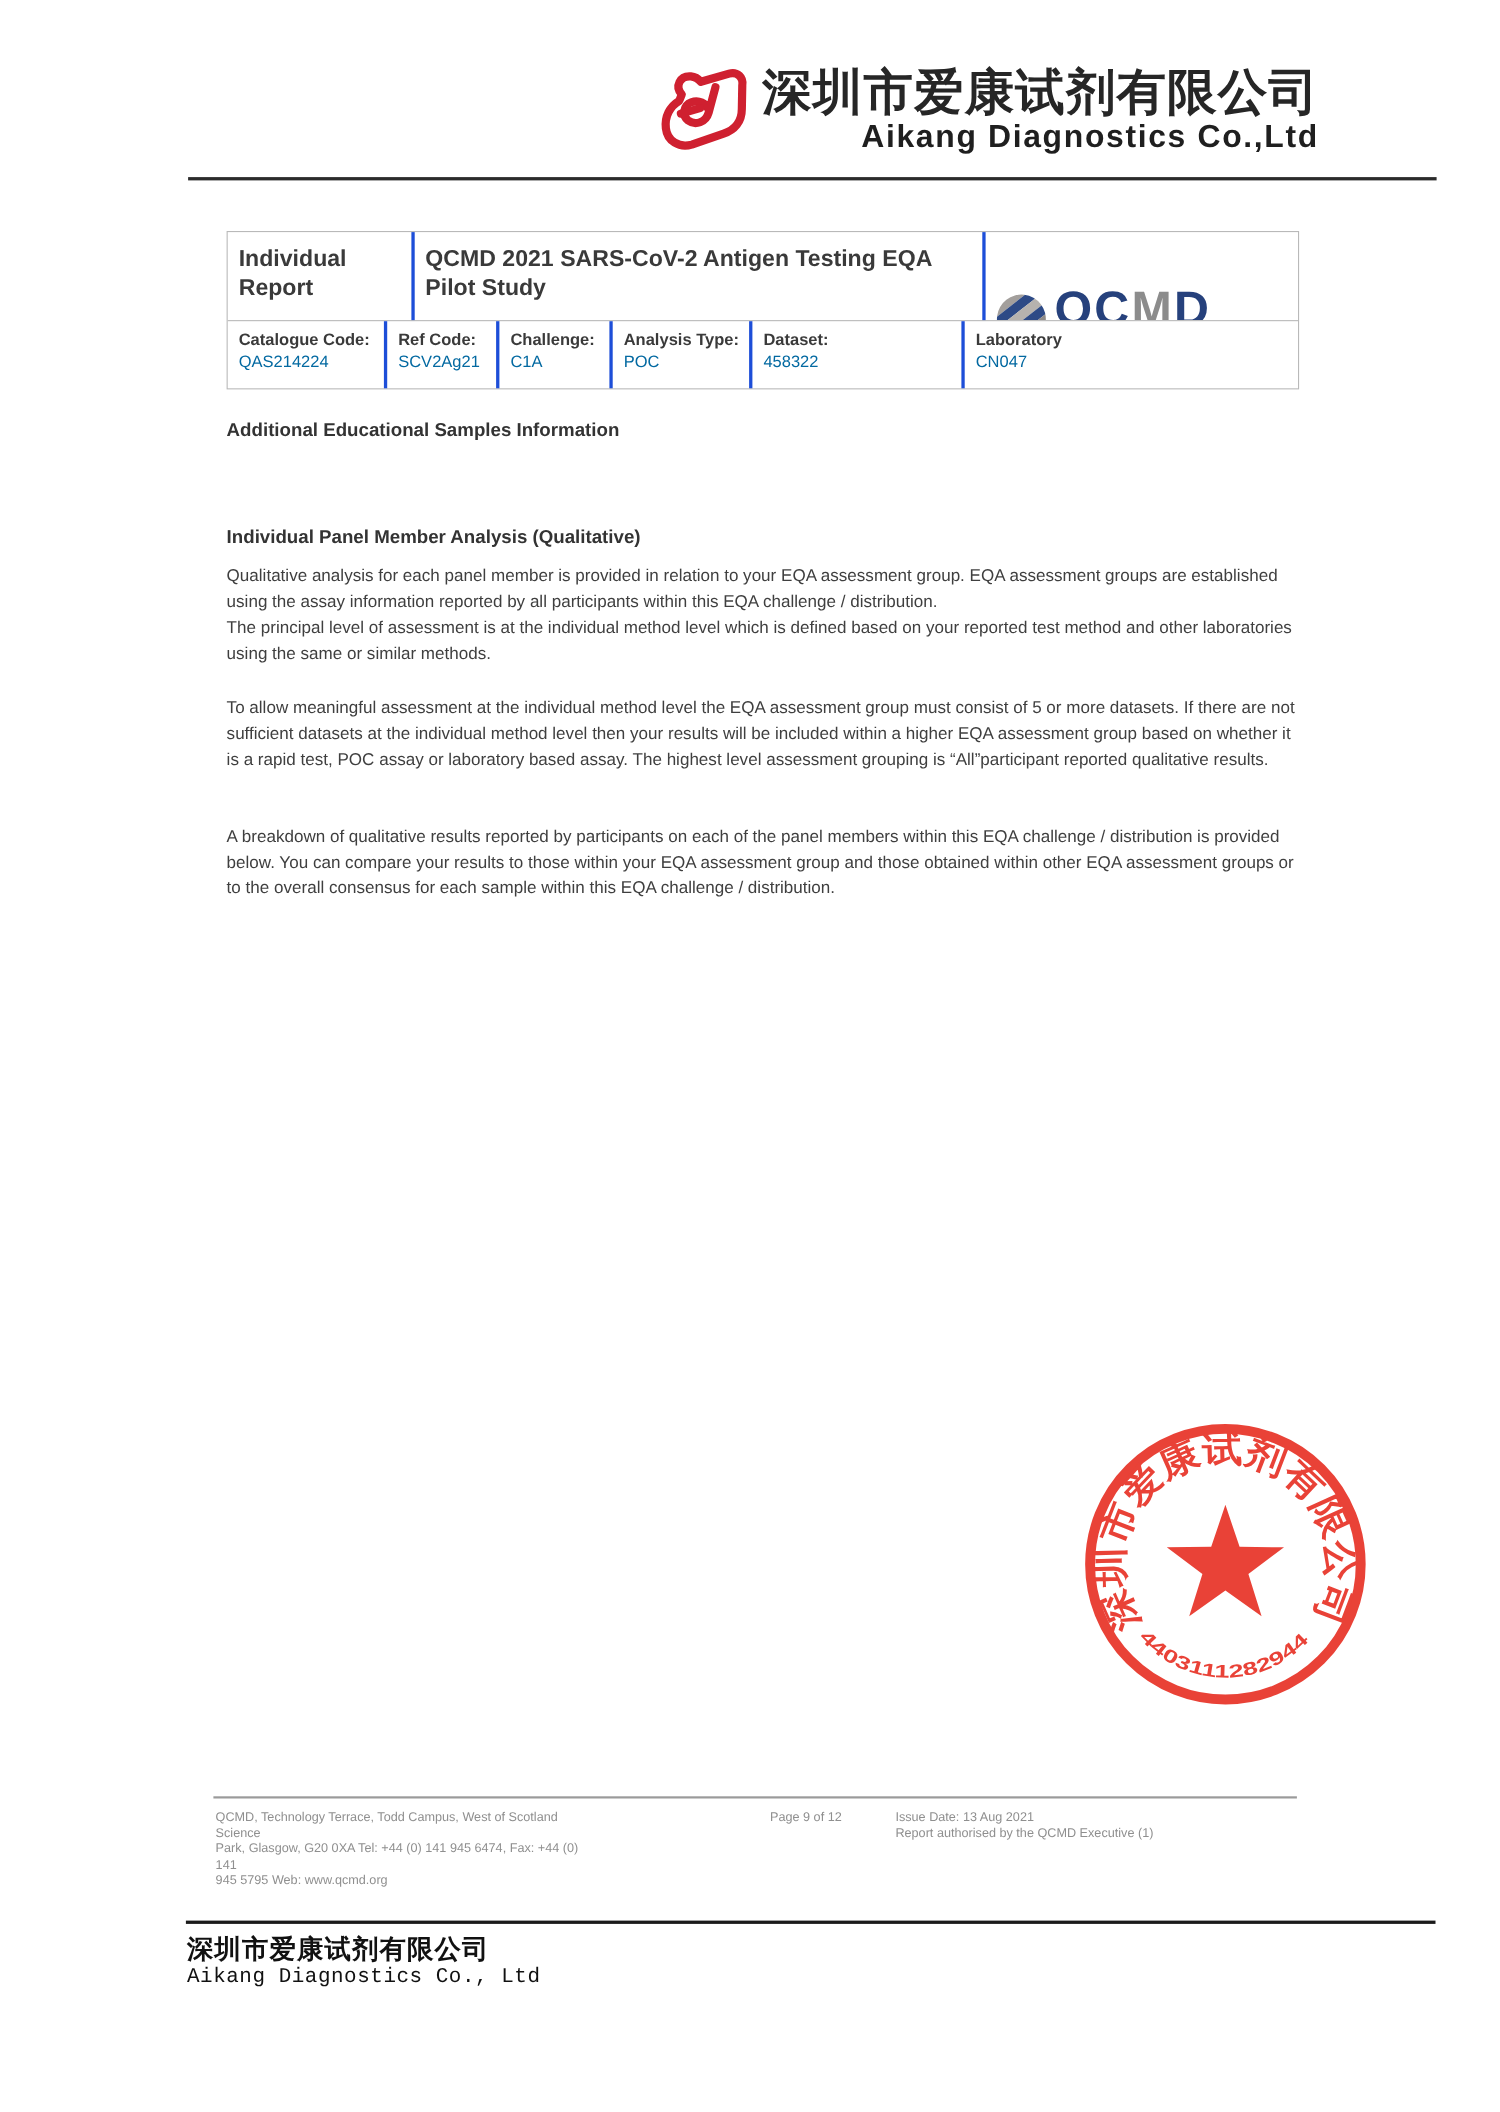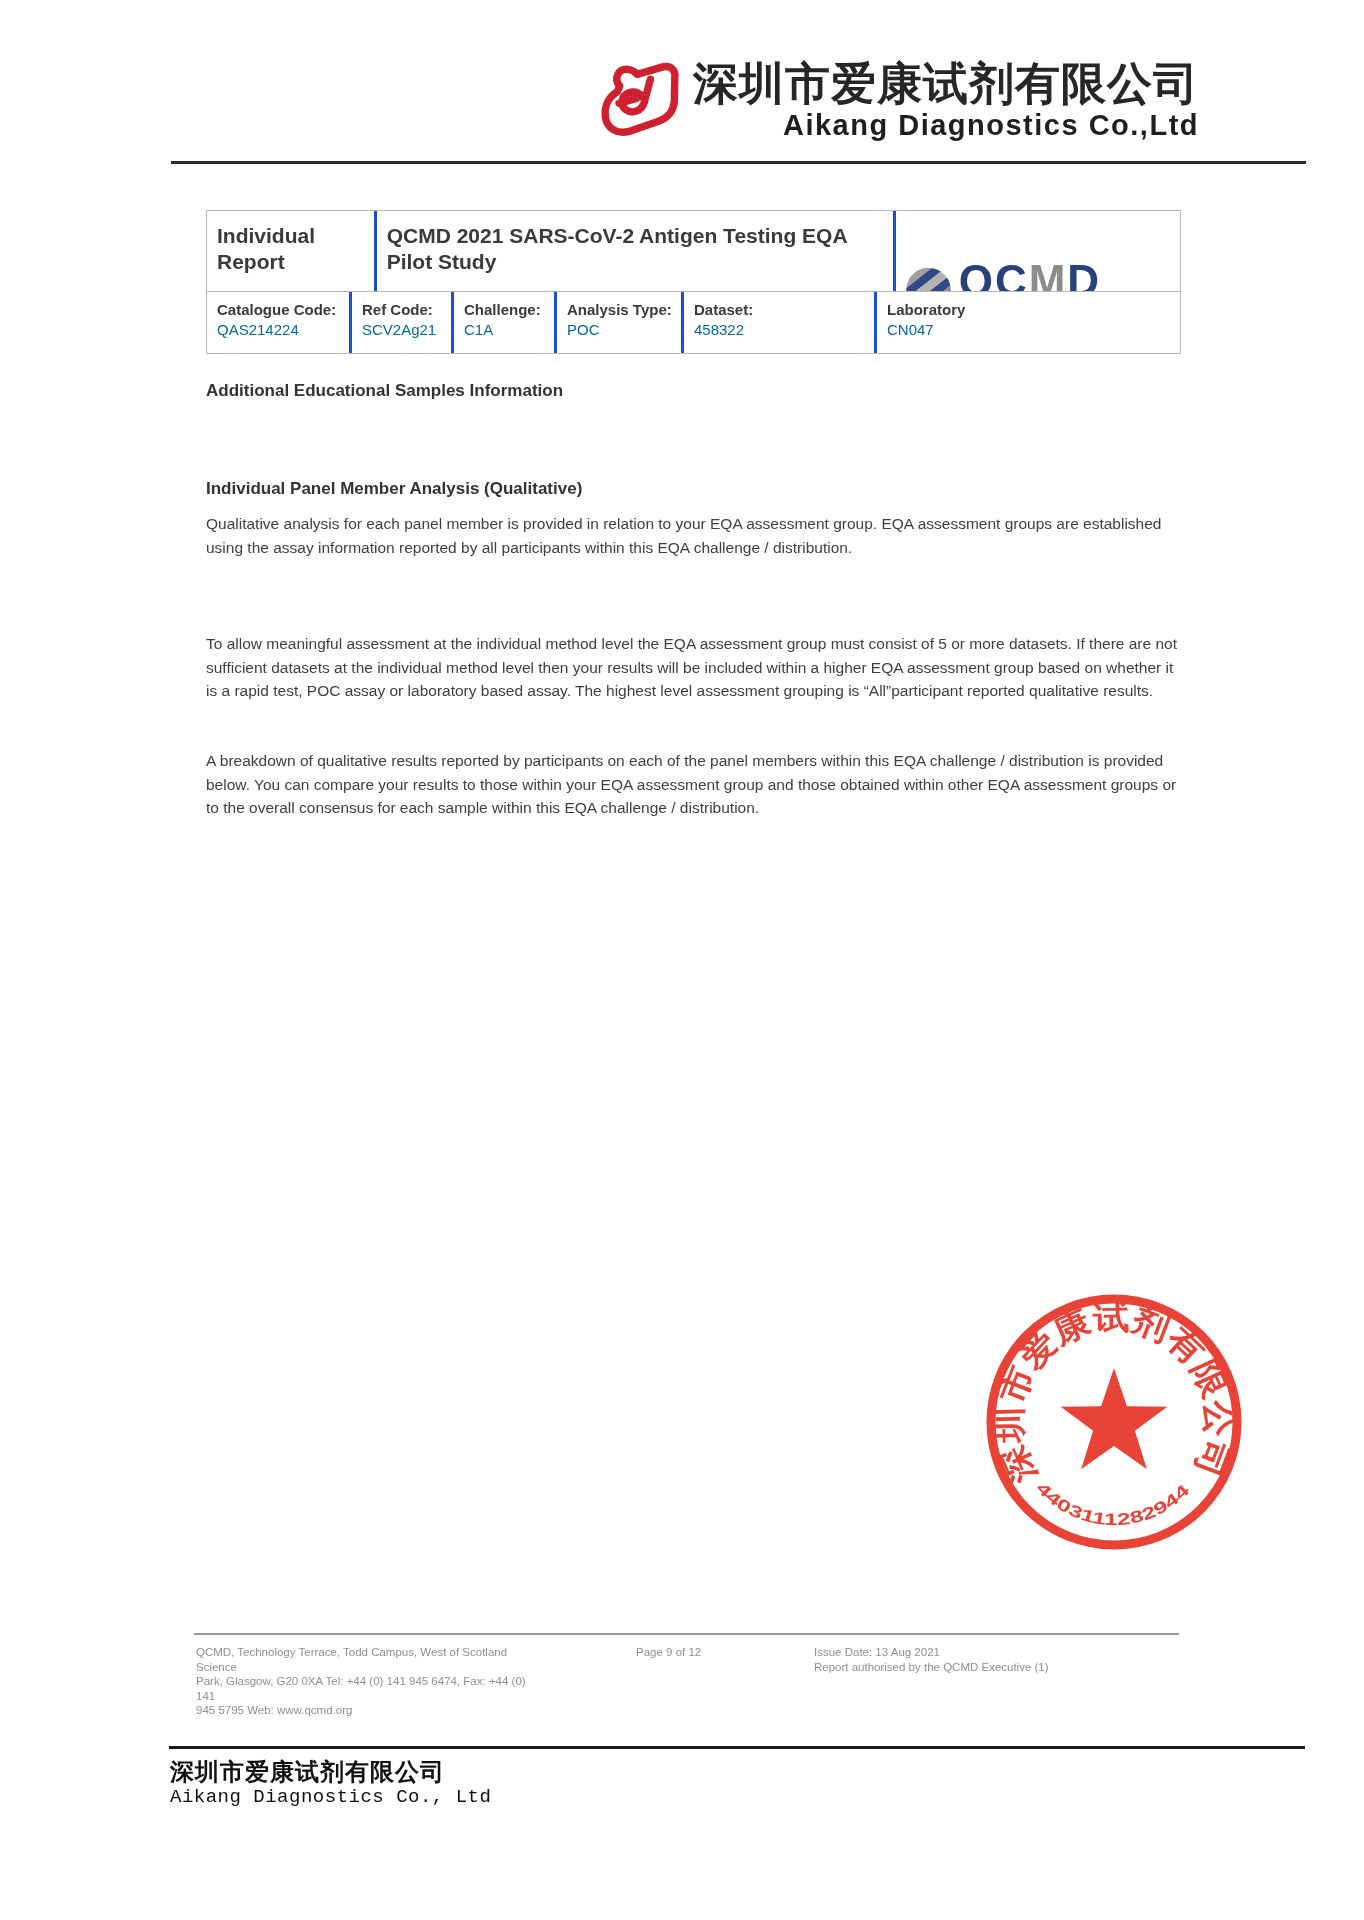--- a/index.html
+++ b/index.html
@@ -36,21 +36,21 @@
   .qcmd-tagline{font-size:9.5px;font-weight:700;color:#b5342c;letter-spacing:0.5px;margin-top:3px;white-space:nowrap;}
   
   .h-section{position:absolute;left:150px;font-size:17px;font-weight:700;color:#333333;}
   .para{position:absolute;left:150px;width:977px;font-size:15.5px;line-height:23.5px;color:#3f3f3f;}
   
   .stamp{position:absolute;left:923px;top:1287px;width:270px;height:270px;opacity:0.95;}
   
   .footer-rule{position:absolute;left:138px;top:1633px;width:985px;height:2px;background:#9a9a9a;}
   .foot{position:absolute;font-size:11.5px;line-height:14.5px;color:#8f8f8f;}
   .foot-left{left:140px;top:1645px;width:330px;}
-  .foot-page{left:580px;top:1645px;}
+  .foot-page{left:644px;top:1645px;}
   .foot-right{left:758px;top:1645px;width:320px;}
   
   .bottom-rule{position:absolute;left:113px;top:1746px;width:1136px;height:3px;background:#1a1a1a;}
   .bottom-zh{position:absolute;left:114px;top:1756px;font-size:24px;font-weight:600;color:#111;font-family:"Liberation Serif","DejaVu Serif",serif;letter-spacing:1px;}
   .bottom-en{position:absolute;left:114px;top:1786px;font-size:19px;color:#111;font-family:"Liberation Mono","DejaVu Sans Mono",monospace;letter-spacing:0.5px;}
 </style>
 </head>
 <body>
 
 <div class="page">
@@ -124,20 +124,21 @@
         <div class="rvalue">CN047</div>
       </div>
     </div>
   </div>
 
   <div class="h-section" style="top:381px;">Additional Educational Samples Information</div>
   <div class="h-section" style="top:479px;">Individual Panel Member Analysis (Qualitative)</div>
 
   <div class="para" style="top:512px;">
     <div>Qualitative analysis for each panel member is provided in relation to your EQA assessment group. EQA assessment groups are established using the assay information reported by all participants within this EQA challenge / distribution.</div>
+    <div>The principal level of assessment is at the individual method level which is defined based on your reported test method and other laboratories using the same or similar methods.</div>
   </div>
   <div class="para" style="top:632px;">To allow meaningful assessment at the individual method level the EQA assessment group must consist of 5 or more datasets. If there are not sufficient datasets at the individual method level then your results will be included within a higher EQA assessment group based on whether it is a rapid test, POC assay or laboratory based assay. The highest level assessment grouping is “All”participant reported qualitative results.</div>
   <div class="para" style="top:749px;">A breakdown of qualitative results reported by participants on each of the panel members within this EQA challenge / distribution is provided below. You can compare your results to those within your EQA assessment group and those obtained within other EQA assessment groups or to the overall consensus for each sample within this EQA challenge / distribution.</div>
 
   <svg class="stamp" viewBox="0 0 270 270">
     <defs>
       <path id="arcTop" d="M 58.8 188.3 A 93 93 0 1 1 211.2 188.3" fill="none"></path>
       <path id="arcBottom" d="M 53.8 198.4 A 103 103 0 0 0 216.2 198.4" fill="none"></path>
     </defs>
     <circle cx="135" cy="135" r="123" fill="none" stroke="#e8382d" stroke-width="9"></circle>

